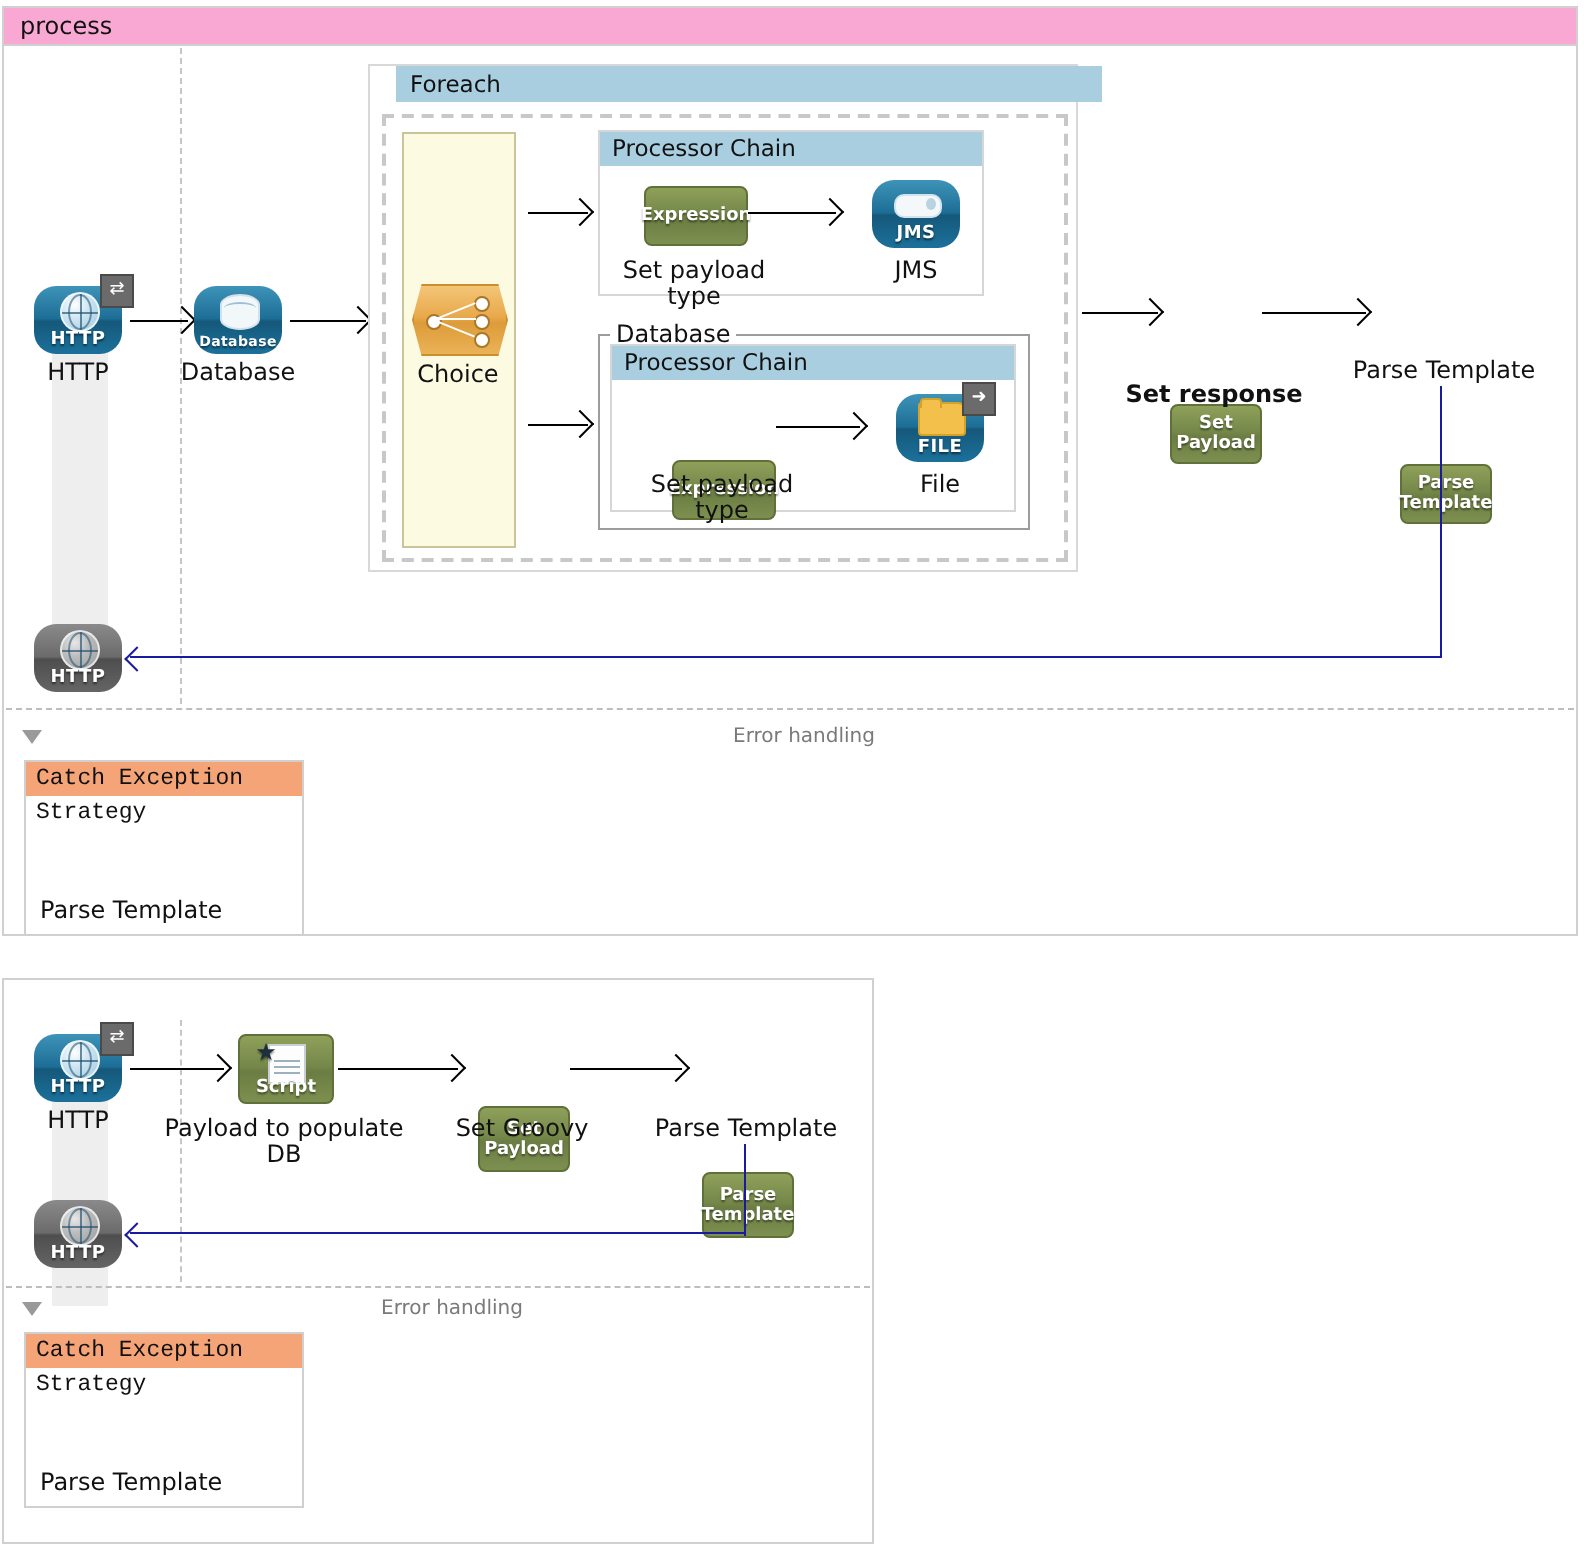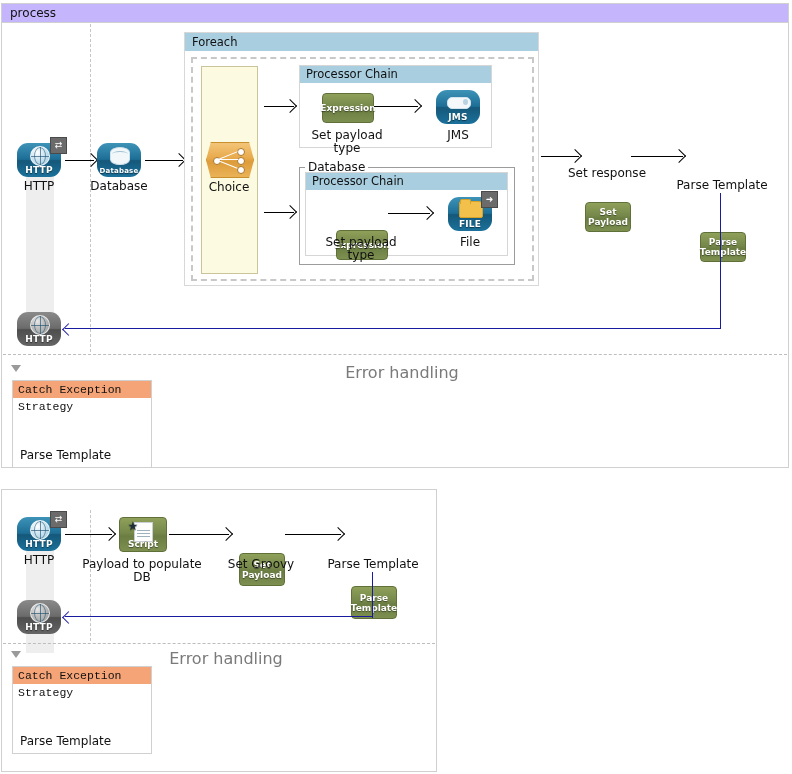--- a/index.html
+++ b/index.html
@@ -4,27 +4,27 @@
 <style>
   html,body{margin:0;padding:0;background:#ffffff;}
   body{
     width:792px;height:774px;position:relative;overflow:hidden;
     font-family:"DejaVu Sans","Liberation Sans",sans-serif;
     font-size:12px;color:#111;
   }
   .flow{position:absolute;background:#ffffff;border:1px solid #d0d0d0;box-sizing:border-box;}
   .flow-header{
     position:absolute;left:0;top:0;height:19px;line-height:19px;
-    background:#c4b5fd;color:#111;font-size:12px;padding-left:8px;
+    background:#f9a8d4;color:#111;font-size:12px;padding-left:8px;
     box-sizing:border-box;border-bottom:1px solid #d0d0d0;
   }
   .lane-sep{position:absolute;width:0;border-left:1px dashed #c6c6c6;}
   .lane-bar{position:absolute;background:#eeeeee;}
   .err-sep{position:absolute;height:0;border-top:1px dashed #bdbdbd;}
-  .err-label{position:absolute;color:#7a7a7a;font-size:16px;text-align:center;}
+  .err-label{position:absolute;color:#7a7a7a;font-size:10px;text-align:center;}
   .tri{position:absolute;width:0;height:0;border-left:5px solid transparent;border-right:5px solid transparent;border-top:7px solid #9a9a9a;}
 
   
   .scope{position:absolute;background:#ffffff;border:1px solid #d8d8d8;box-sizing:border-box;}
   .scope-header{position:absolute;left:0;top:0;height:18px;line-height:18px;background:#a8cedf;
     font-size:11.5px;padding-left:7px;box-sizing:border-box;color:#111;}
   .dashwrap{position:absolute;border:2px dashed #c8c8c8;box-sizing:border-box;background:transparent;}
   .chain{position:absolute;background:#ffffff;border:1px solid #d6d6d6;box-sizing:border-box;}
   .chain-header{position:absolute;left:0;top:0;height:17px;line-height:17px;background:#a8cedf;
     font-size:11.5px;padding-left:6px;box-sizing:border-box;}
@@ -126,21 +126,21 @@
       <div class="db-cyl"></div>
       <div class="ep-txt" style="font-size:7px;">Database</div>
     </div>
   </div>
   <div class="node-label" style="left:80px;top:176px;width:74px;">Database</div>
 
   <div class="arrow" style="left:143px;top:156px;width:38px;"></div>
   <div class="arrow-chev" style="left:172px;top:151px;"></div>
 
   <div class="scope" style="left:182px;top:28px;width:355px;height:254px;">
-    <div class="scope-header" style="width:100%;">
+    <div class="scope-header" style="width:100%;margin-left:13px;">
       <span>Foreach</span>
     </div>
     <div class="dashwrap" style="left:6px;top:24px;width:343px;height:224px;"></div>
   </div>
 
   <div class="choice-col" style="left:199px;top:62px;width:57px;height:208px;"></div>
   <div class="node" style="left:204px;top:138px;">
     <div class="choice-ico">
       <div class="dot" style="left:6px;top:14px;"></div>
       <div class="dot" style="left:30px;top:5px;"></div>
@@ -205,21 +205,21 @@
   </div>
   <div class="node-label" style="left:431px;top:232px;width:74px;">File</div>
 
   <div class="arrow" style="left:539px;top:152px;width:38px;"></div>
   <div class="arrow-chev" style="left:568px;top:147px;"></div>
 
   <div class="green" style="left:583px;top:138px;width:44px;height:28px;flex-direction:column;">
     <span>Set</span>
     <span>Payload</span>
   </div>
-  <div class="node-label" style="left:558px;top:163px;width:94px;">Set response</div>
+  <div class="node-label" style="left:558px;top:187px;width:94px;font-weight:bold;">Set response</div>
 
   <div class="arrow" style="left:629px;top:152px;width:52px;"></div>
   <div class="arrow-chev" style="left:672px;top:147px;"></div>
 
   <div class="green" style="left:698px;top:138px;width:44px;height:28px;flex-direction:column;">
     <span>Parse</span>
     <span>Template</span>
   </div>
   <div class="node-label" style="left:673px;top:175px;width:94px;">Parse Template</div>
 

